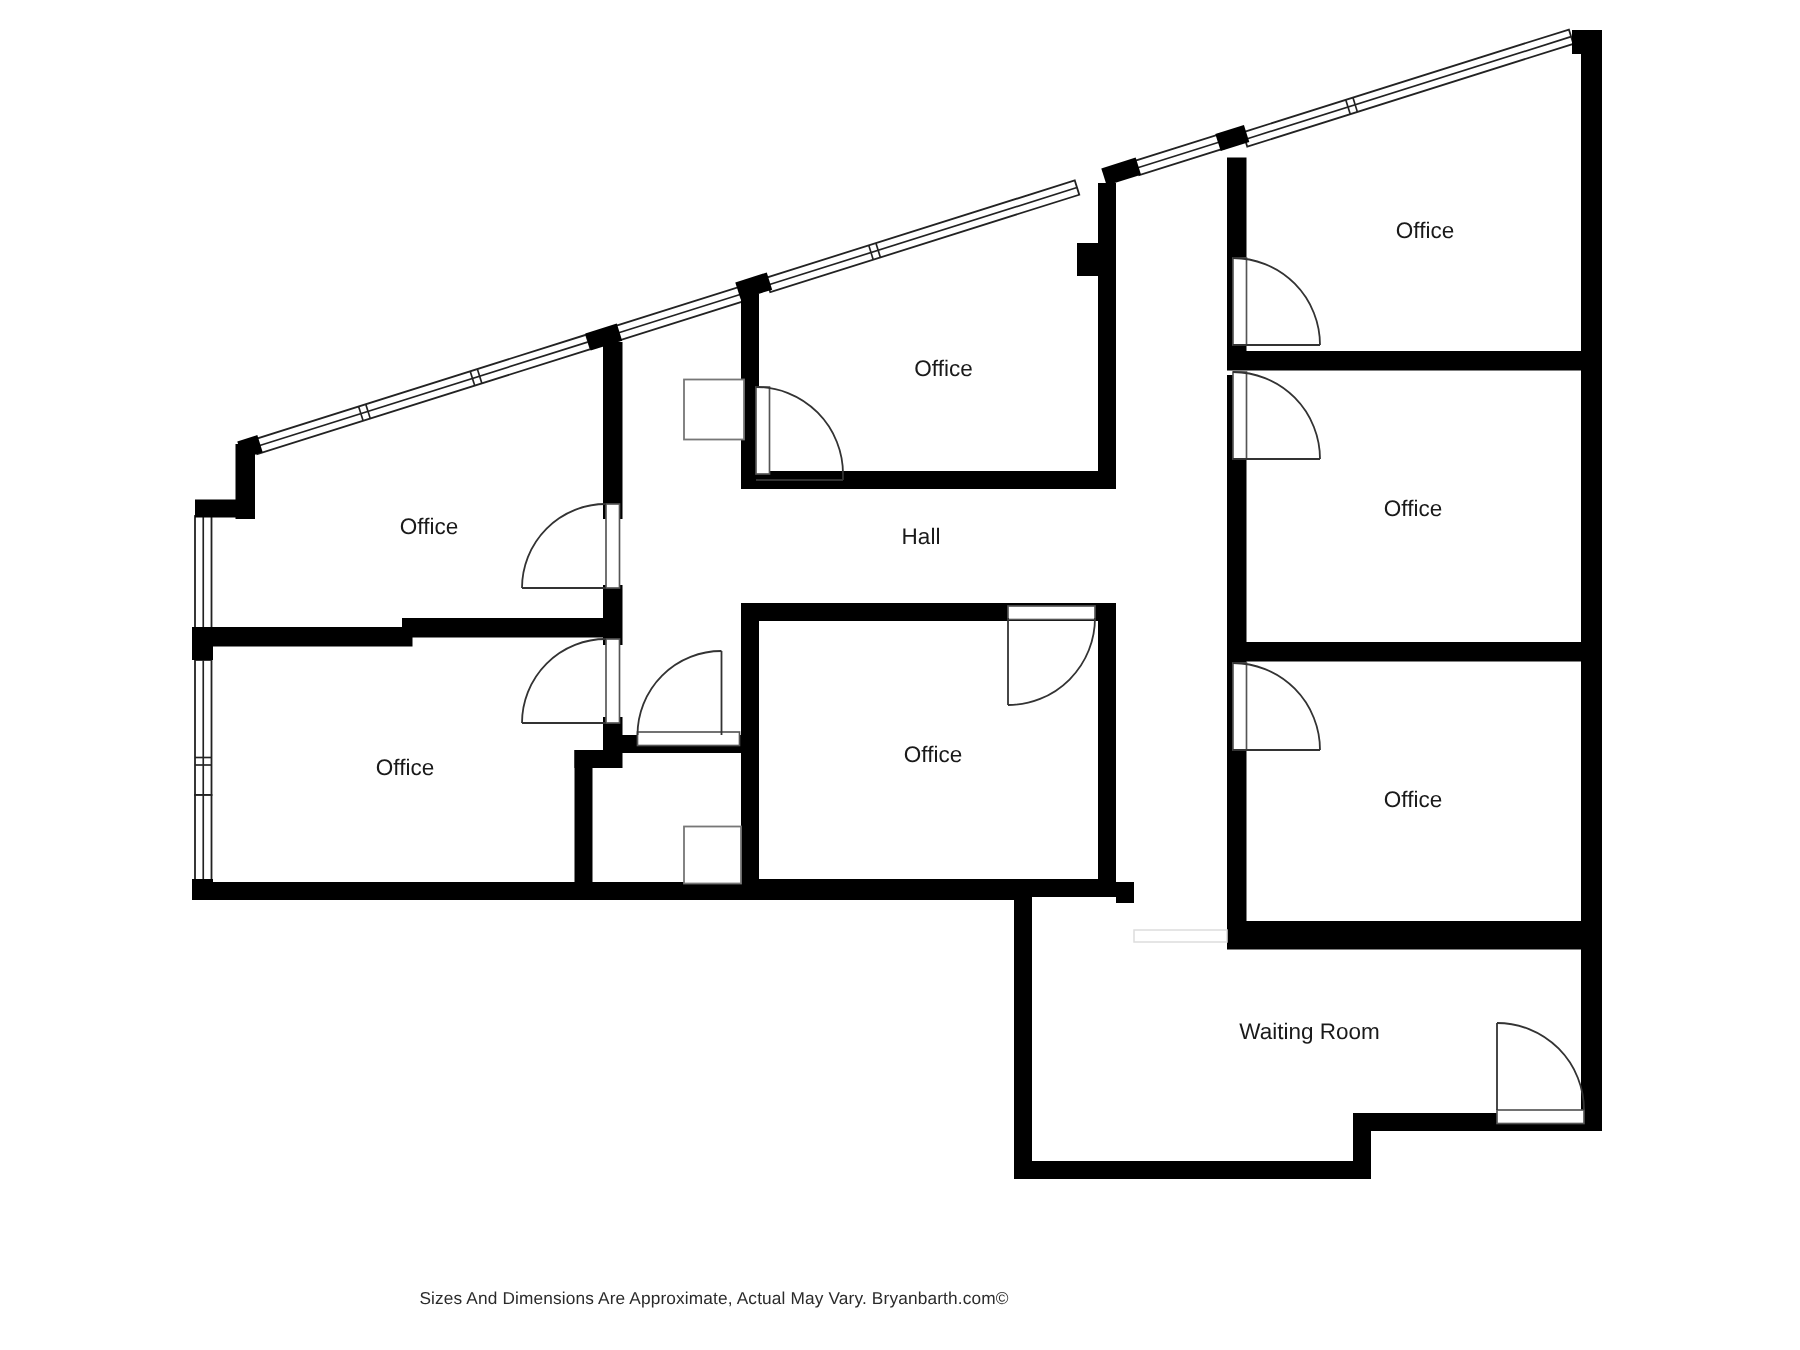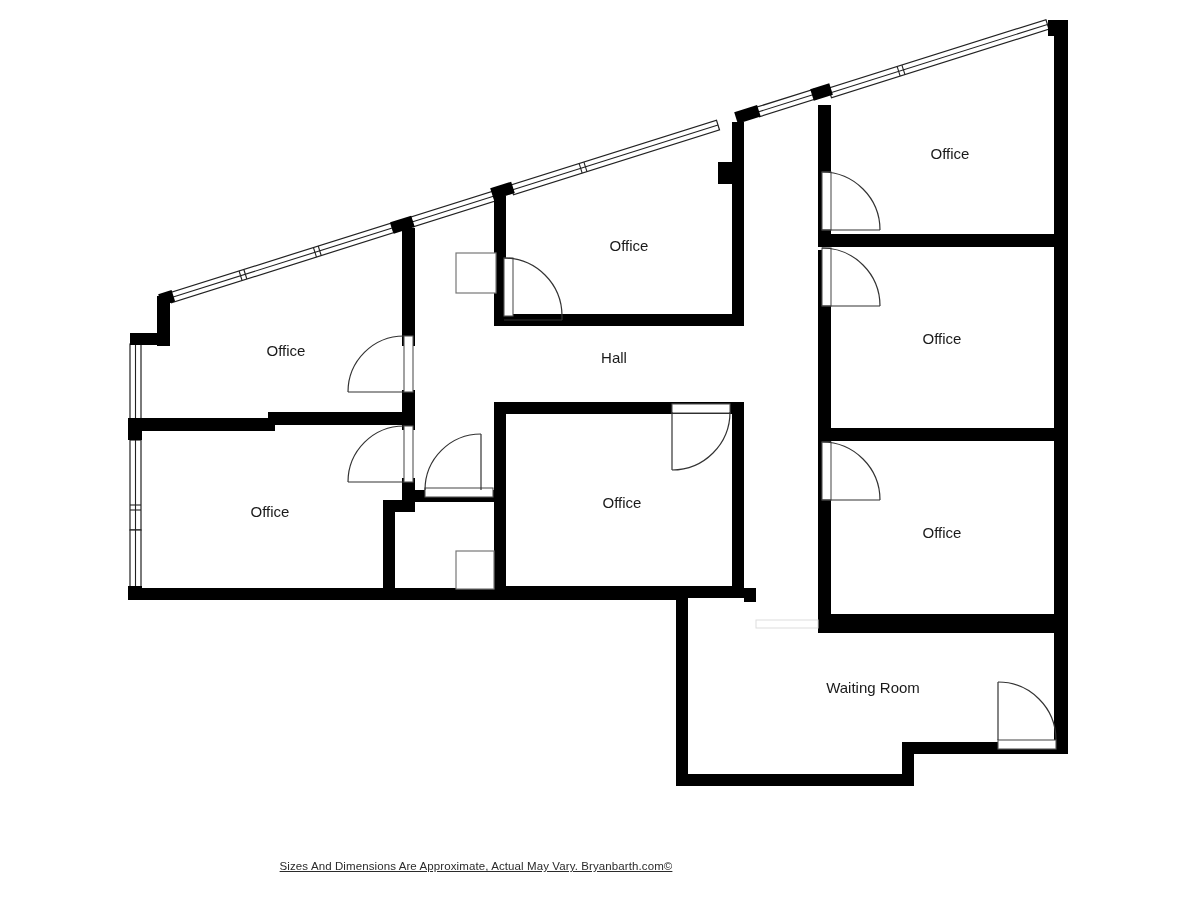--- a/index.html
+++ b/index.html
@@ -42,21 +42,20 @@
   .footer-note {
     position: absolute;
     left: 0;
     top: 860px;
     width: 952px;
     text-align: center;
     font-family: "Liberation Sans", sans-serif;
     font-size: 11.5px;
     color: #2b2b2b;
     letter-spacing: 0.1px;
-    text-decoration: underline;
   }
 </style>
 </head>
 <body>
 
 <div id="plan-root">
 
   <svg id="floorplan" viewBox="0 0 1200 900">
 
     <g>

